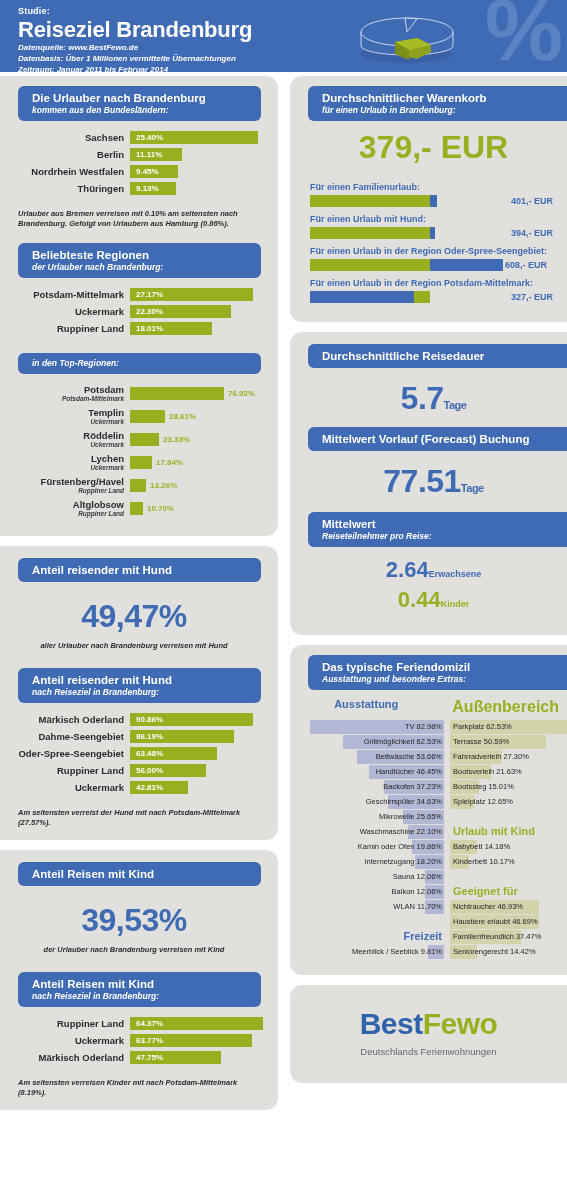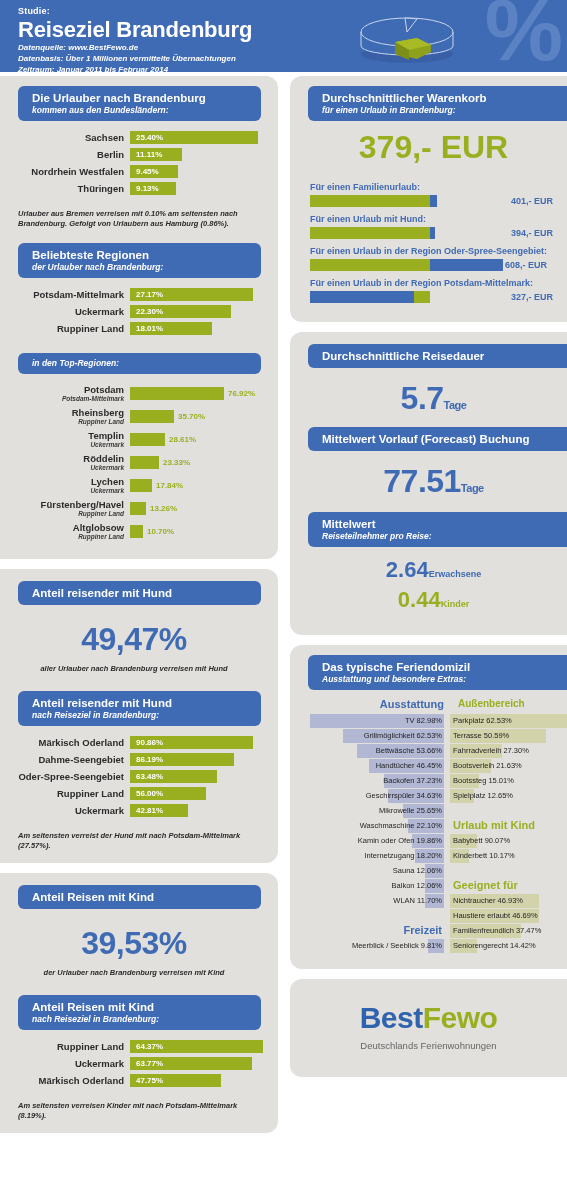--- a/index.html
+++ b/index.html
@@ -93,21 +93,21 @@
   
   .persons { text-align:center; padding:10px 0 6px 0; }
   .prow { font-size:22px; font-weight:bold; color:#3f6ab4; line-height:26px; }
   .prow.green { color:#9aaf20; }
   .prow .unit { font-size:9px; }
 
   
   .fd { padding:8px 8px 4px 10px; }
   .fd-colhdr { display:flex; margin-bottom:3px; }
   .fd-colhdr .c1 { width:134px; text-align:right; font-size:11px; font-weight:bold; color:#3f6ab4; }
-  .fd-colhdr .c2 { padding-left:14px; font-size:10px; font-weight:bold; color:#9aaf20; }
+  .fd-colhdr .c2 { padding-left:14px; font-size:16px; font-weight:bold; color:#9aaf20;margin-left:40px; }
   .fd-row { display:flex; height:15px; align-items:center; }
   .fd-left { width:134px; position:relative; height:14px; }
   .fd-left .hl {
     position:absolute; right:0; top:0; height:14px; background:#b2b7d4;
   }
   .fd-left .tx {
     position:absolute; right:2px; top:0; height:14px; line-height:14px;
     font-size:7.5px; color:#1f1f1f; white-space:nowrap;
   }
   .fd-right { position:relative; height:14px; margin-left:6px; flex:1; }
@@ -205,25 +205,20 @@
       <div class="sec-head" style="margin-top:12px;">
         <div class="t2">in den Top-Regionen:</div>
       </div>
       <div class="barchart" id="chart-fo">
           <div class="brow">
             <div class="lbl">Potsdam<span class="sub">Potsdam-Mittelmark</span></div>
             <div class="bar" style="width: 94px;"></div>
             <span class="valout">76.92%</span>
           </div>
           <div class="brow">
-            <div class="lbl">Rheinsberg<span class="sub">Ruppiner Land</span></div>
-            <div class="bar" style="width: 44px;"></div>
-            <span class="valout">35.70%</span>
-          </div>
-          <div class="brow">
             <div class="lbl">Templin<span class="sub">Uckermark</span></div>
             <div class="bar" style="width: 35px;"></div>
             <span class="valout">28.61%</span>
           </div>
           <div class="brow">
             <div class="lbl">Röddelin<span class="sub">Uckermark</span></div>
             <div class="bar" style="width: 29px;"></div>
             <span class="valout">23.33%</span>
           </div>
           <div class="brow">
@@ -476,21 +471,21 @@
               <div class="fd-subhdr-r">Urlaub mit Kind</div>
             </div>
           </div>
           <div class="fd-row">
             <div class="fd-left">
               <div class="hl" style="width: 32px;"></div>
               <div class="tx">Kamin oder Ofen 19.86%</div>
             </div>
             <div class="fd-right">
               <div class="hl" style="width: 27px;"></div>
-              <div class="tx">Babybett 90.07%</div>
+              <div class="tx">Babybett 14.18%</div>
             </div>
           </div>
           <div class="fd-row">
             <div class="fd-left">
               <div class="hl" style="width: 29px;"></div>
               <div class="tx">Internetzugang 18.20%</div>
             </div>
             <div class="fd-right">
               <div class="hl" style="width: 19px;"></div>
               <div class="tx">Kinderbett 10.17%</div>

